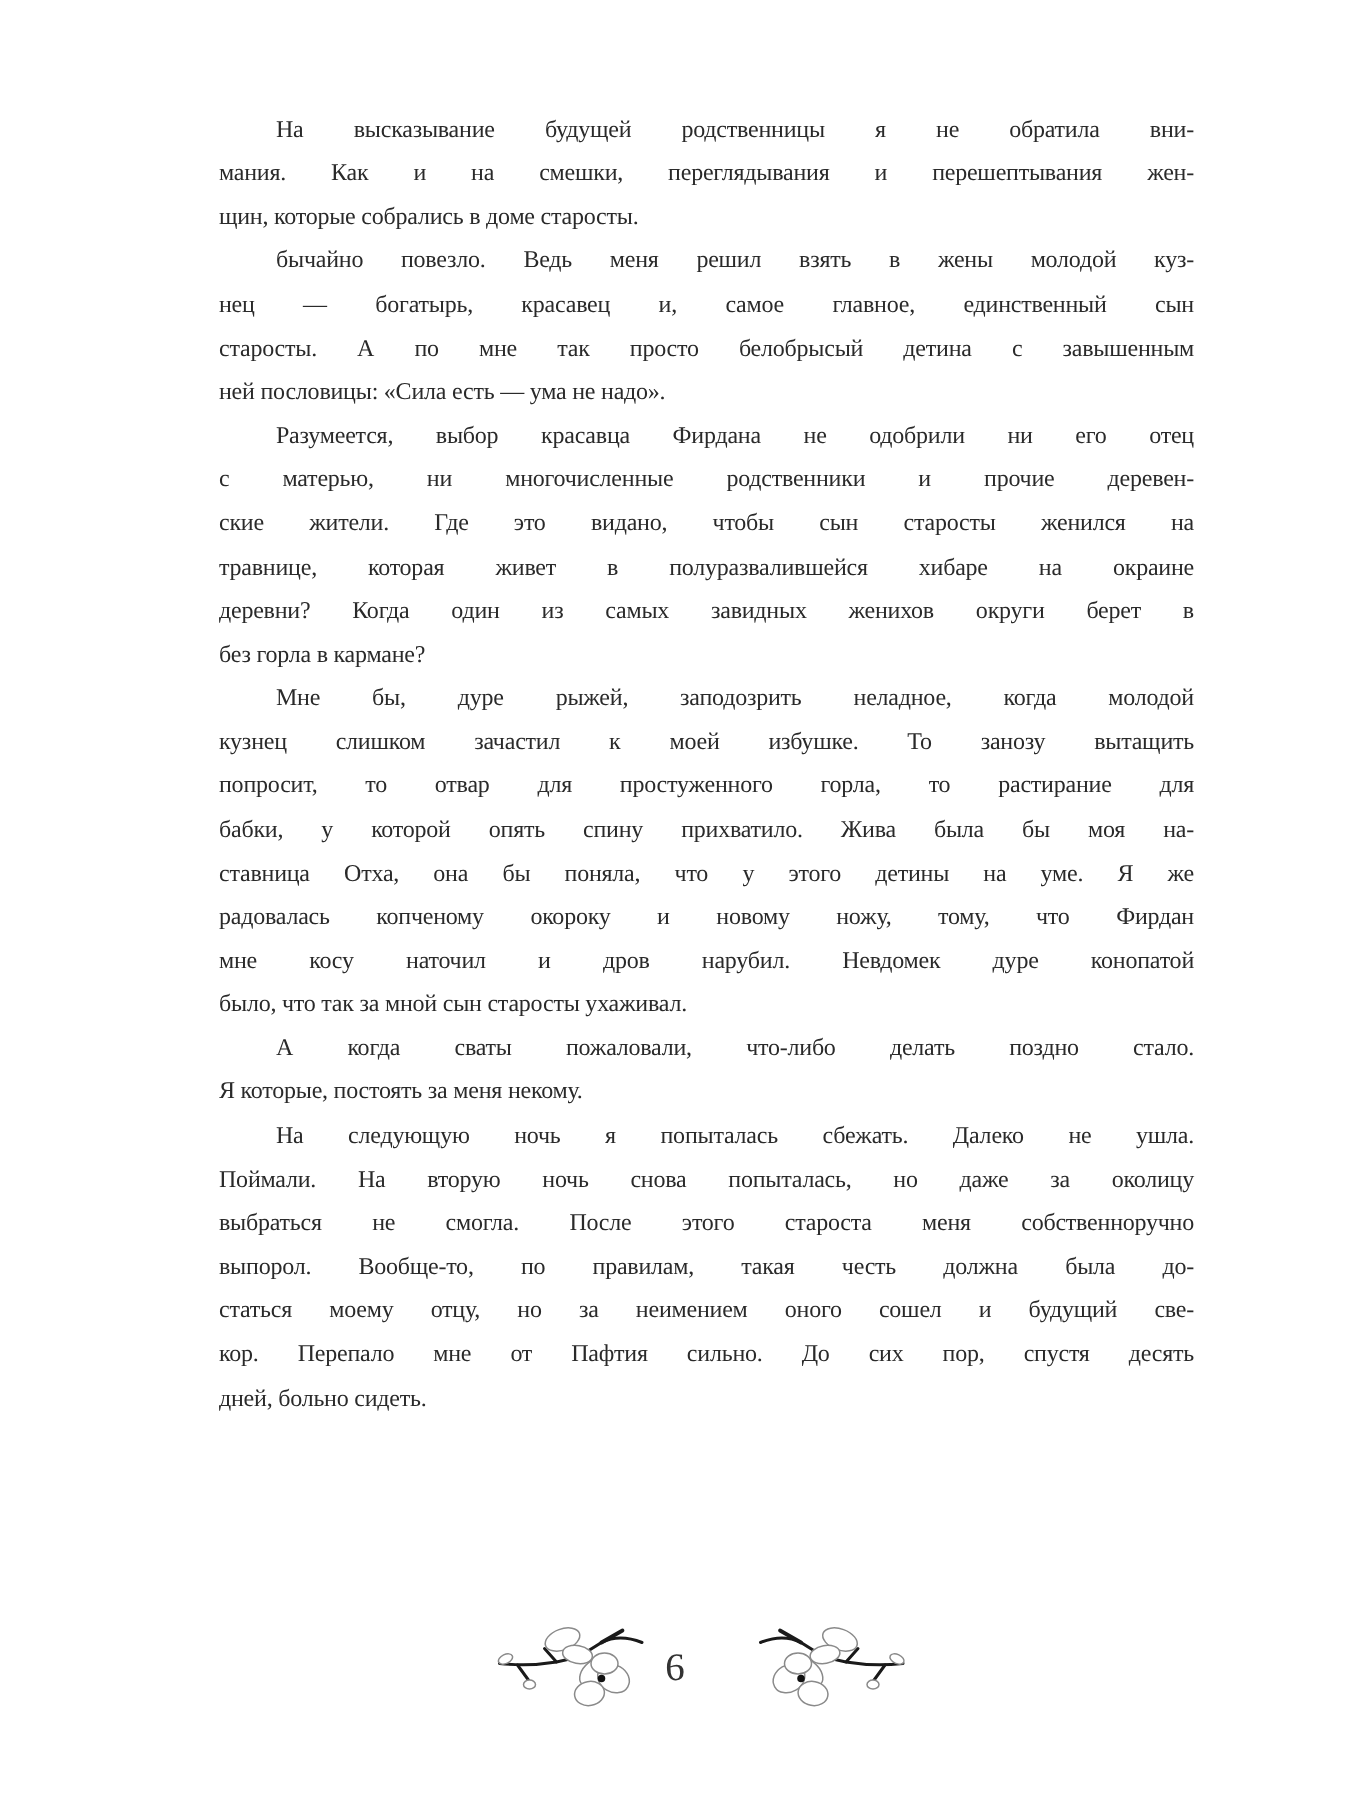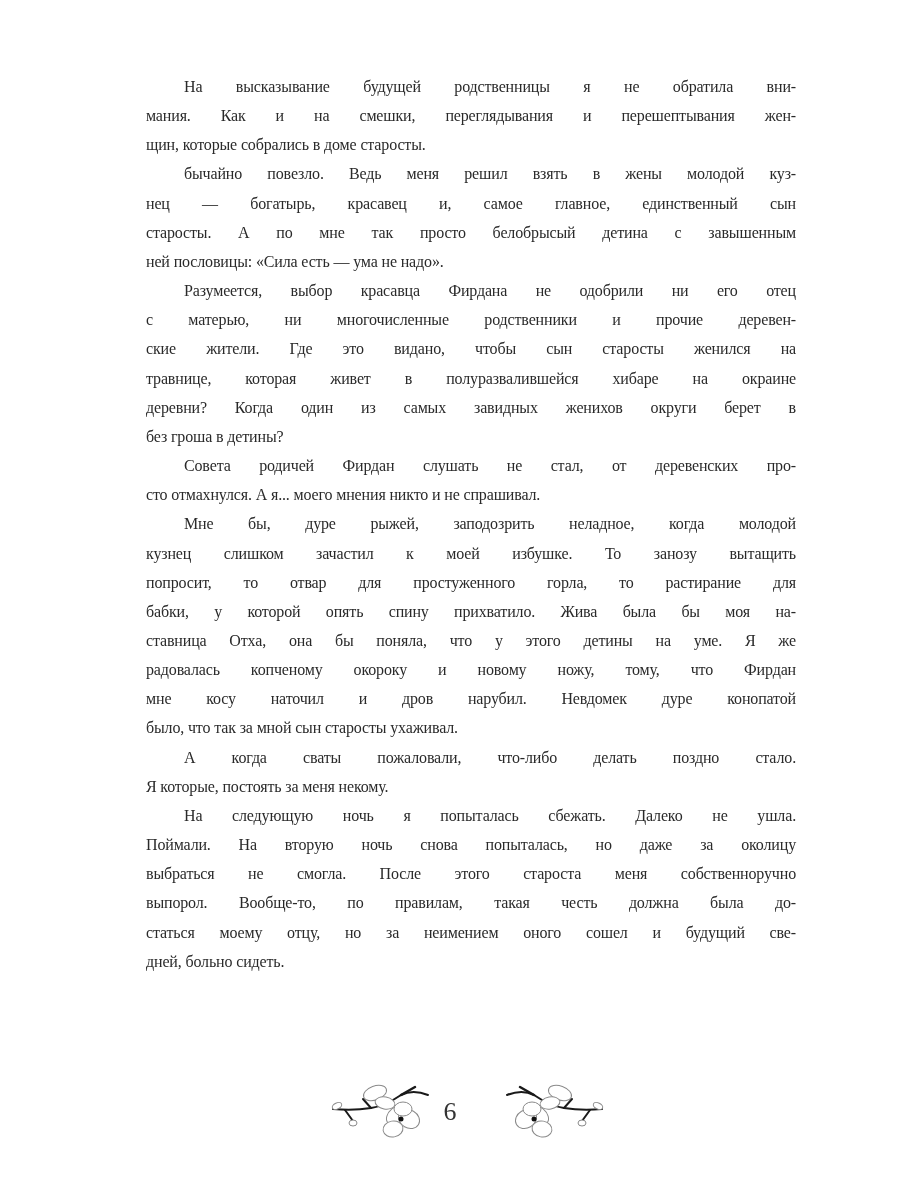--- a/index.html
+++ b/index.html
@@ -32,25 +32,21 @@
     <span class="line">нец — богатырь, красавец и, самое главное, единственный сын</span>
     <span class="line">старосты. А по мне так просто белобрысый детина с завышенным</span>
     <span class="line last">ней пословицы: «Сила есть — ума не надо».</span>
   </p>
   <p class="para">
     <span class="line">Разумеется, выбор красавца Фирдана не одобрили ни его отец</span>
     <span class="line">с матерью, ни многочисленные родственники и прочие деревен-</span>
     <span class="line">ские жители. Где это видано, чтобы сын старосты женился на</span>
     <span class="line">травнице, которая живет в полуразвалившейся хибаре на окраине</span>
     <span class="line">деревни? Когда один из самых завидных женихов округи берет в</span>
-    <span class="line last">без гроша в детины?</span>
-  </p>
-  <p class="para">
-    <span class="line">Совета родичей Фирдан слушать не стал, от деревенских про-</span>
-    <span class="line last">сто отмахнулся. А я... моего мнения никто и не спрашивал.</span>
+    <span class="line last">без горла в кармане?</span>
   </p>
   <p class="para">
     <span class="line">Мне бы, дуре рыжей, заподозрить неладное, когда молодой</span>
     <span class="line">кузнец слишком зачастил к моей избушке. То занозу вытащить</span>
     <span class="line">попросит, то отвар для простуженного горла, то растирание для</span>
     <span class="line">бабки, у которой опять спину прихватило. Жива была бы моя на-</span>
     <span class="line">ставница Отха, она бы поняла, что у этого детины на уме. Я же</span>
     <span class="line">радовалась копченому окороку и новому ножу, тому, что Фирдан</span>
     <span class="line">мне косу наточил и дров нарубил. Невдомек дуре конопатой</span>
     <span class="line last">было, что так за мной сын старосты ухаживал.</span>
@@ -58,20 +54,21 @@
   <p class="para">
     <span class="line">А когда сваты пожаловали, что-либо делать поздно стало.</span>
     <span class="line last">Я которые, постоять за меня некому.</span>
   </p>
   <p class="para">
     <span class="line">На следующую ночь я попыталась сбежать. Далеко не ушла.</span>
     <span class="line">Поймали. На вторую ночь снова попыталась, но даже за околицу</span>
     <span class="line">выбраться не смогла. После этого староста меня собственноручно</span>
     <span class="line">выпорол. Вообще-то, по правилам, такая честь должна была до-</span>
     <span class="line">статься моему отцу, но за неимением оного сошел и будущий све-</span>
+    <span class="line">кор. Перепало мне от Пафтия сильно. До сих пор, спустя десять</span>
     <span class="line last">дней, больно сидеть.</span>
   </p>
 </div>
 
 <div class="footer">
   <svg class="ornament orn-left" viewBox="0 0 150 62">
     <g fill="none" stroke="#1a1a1a" stroke-width="2" stroke-linecap="round">
       <path d="M10 28 Q30 30 48 27 Q62 25 78 14 Q90 8 105 14"></path>
       <path d="M22 29 L30 40"></path>
       <path d="M48 27 L40 18"></path>

